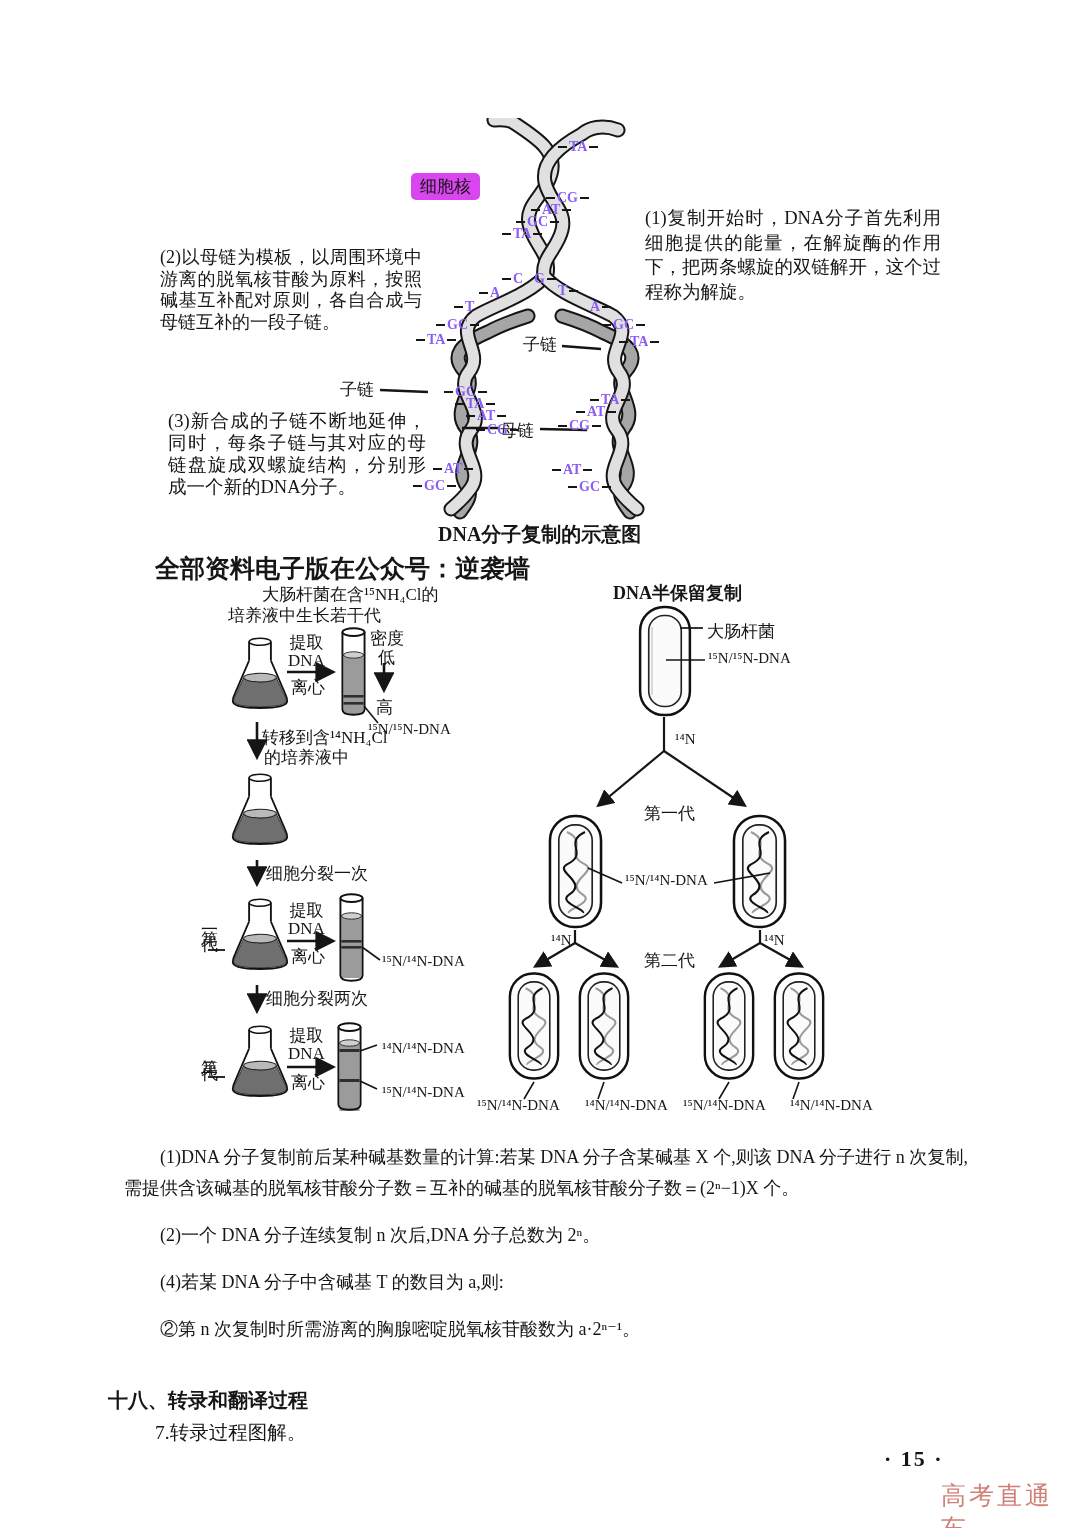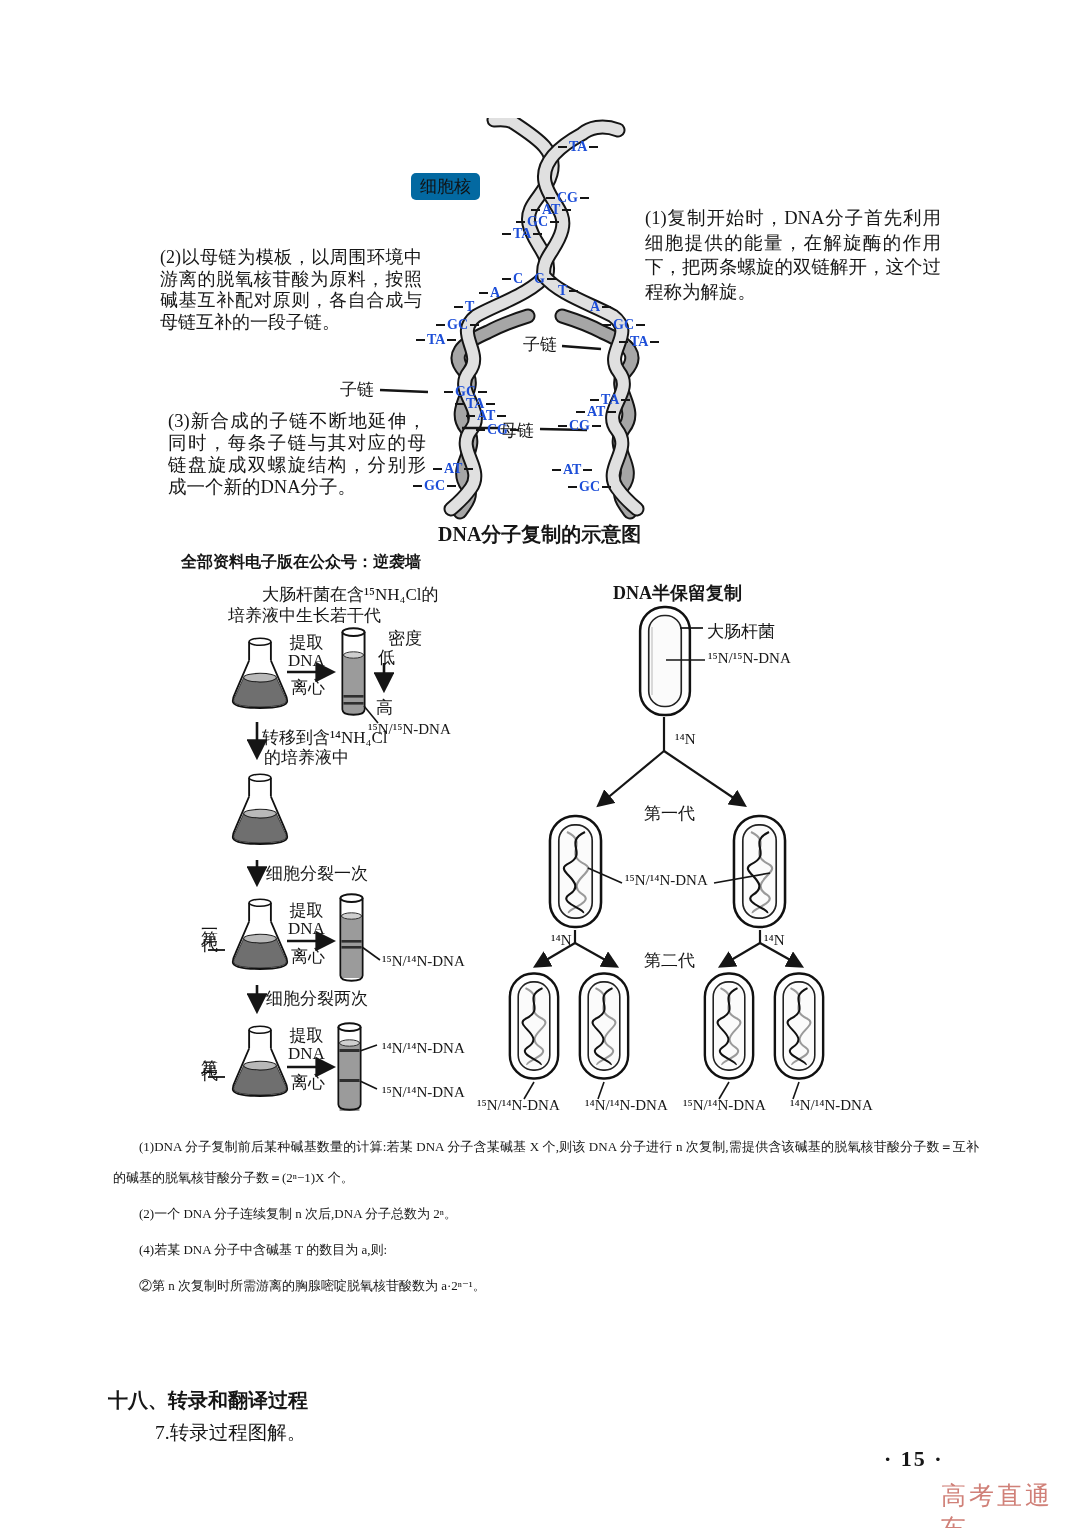--- a/index.html
+++ b/index.html
@@ -3,30 +3,30 @@
 <meta charset="utf-8">
 <style>
   html,body{margin:0;padding:0;}
   body{width:1080px;height:1528px;position:relative;background:#ffffff;
        font-family:"Liberation Serif","DejaVu Serif",serif;color:#161616;overflow:hidden;}
   .abs{position:absolute;}
   .note{font-size:18px;line-height:22px;text-align:justify;}
   .lbl{font-size:17px;white-space:nowrap;}
   .iso{font-size:15px;white-space:nowrap;}
   .vtext{writing-mode:vertical-rl;text-orientation:upright;letter-spacing:3px;font-size:17px;}
-  .pill{background:#0369a1;border-radius:5px;padding:2px 9px;font-size:17px;color:#111;}
+  .pill{background:#d946ef;border-radius:5px;padding:2px 9px;font-size:17px;color:#111;}
   .caption{font-size:20px;font-weight:600;}
   .h2line{display:flex;align-items:baseline;white-space:nowrap;}
   .h2main{font-size:21px;}
-  .h2promo{font-size:16px;font-weight:bold;font-family:"Liberation Sans","DejaVu Sans",sans-serif;margin-left:28px;}
-  .para{font-size:13px;line-height:31px;margin:5px;text-indent:2em;text-align:justify;}
+  .h2promo{font-size:25px;font-weight:bold;font-family:"Liberation Sans","DejaVu Sans",sans-serif;margin-left:2px;}
+  .para{font-size:18px;line-height:31px;margin:16px;text-indent:2em;text-align:justify;}
   .sec18{font-size:20px;font-weight:bold;font-family:"Liberation Sans","DejaVu Sans",sans-serif;}
   .pgnum{font-size:22px;font-weight:bold;letter-spacing:2px;}
   .wmark{font-size:25px;letter-spacing:3px;}
-  .bp{position:absolute;font-size:14px;font-weight:bold;display:flex;align-items:center;white-space:nowrap;color:#1d4ed8;}
+  .bp{position:absolute;font-size:14px;font-weight:bold;display:flex;align-items:center;white-space:nowrap;color:#8b5cf6;}
   .bp.d2::before,.bp.d2::after,.bp.dl::before,.bp.dr::after{
       content:"";display:block;width:9px;height:2.6px;background:#151515;margin:0 2px;}
   .stack{display:flex;flex-direction:column;align-items:center;gap:1px;font-size:17px;line-height:17px;text-align:right;}
 </style>
 </head>
 <body>
 
 <svg class="abs" style="left:300px;top:118px;" width="640" height="402" viewBox="0 0 640 402">
 
   <g>
@@ -165,21 +165,21 @@
 
 <div class="abs lbl" style="left:222px;top:583px;margin-left:40px;">大肠杆菌在含¹⁵NH₄Cl的</div>
 <div class="abs lbl" style="left:228px;top:604px;">培养液中生长若干代</div>
 
 <div class="abs stack" style="left:288px;top:634px;">
   <span>提取</span>
   <span>DNA</span>
 </div>
 <div class="abs lbl" style="left:291px;top:676px;">离心</div>
 
-<div class="abs lbl" style="left:370px;top:627px;margin-left:18px;">密度</div>
+<div class="abs lbl" style="left:370px;top:627px;">密度</div>
 <div class="abs lbl" style="left:378px;top:646px;">低</div>
 <div class="abs lbl" style="left:376px;top:696px;">高</div>
 <div class="abs iso" style="left:368px;top:721px;">¹⁵N/¹⁵N-DNA</div>
 
 <div class="abs lbl" style="left:262px;top:726px;">转移到含¹⁴NH₄Cl</div>
 <div class="abs lbl" style="left:264px;top:746px;">的培养液中</div>
 
 <div class="abs lbl" style="left:266px;top:862px;">细胞分裂一次</div>
 <div class="abs vtext" style="left:198px;top:917px;">第一代</div>
 

